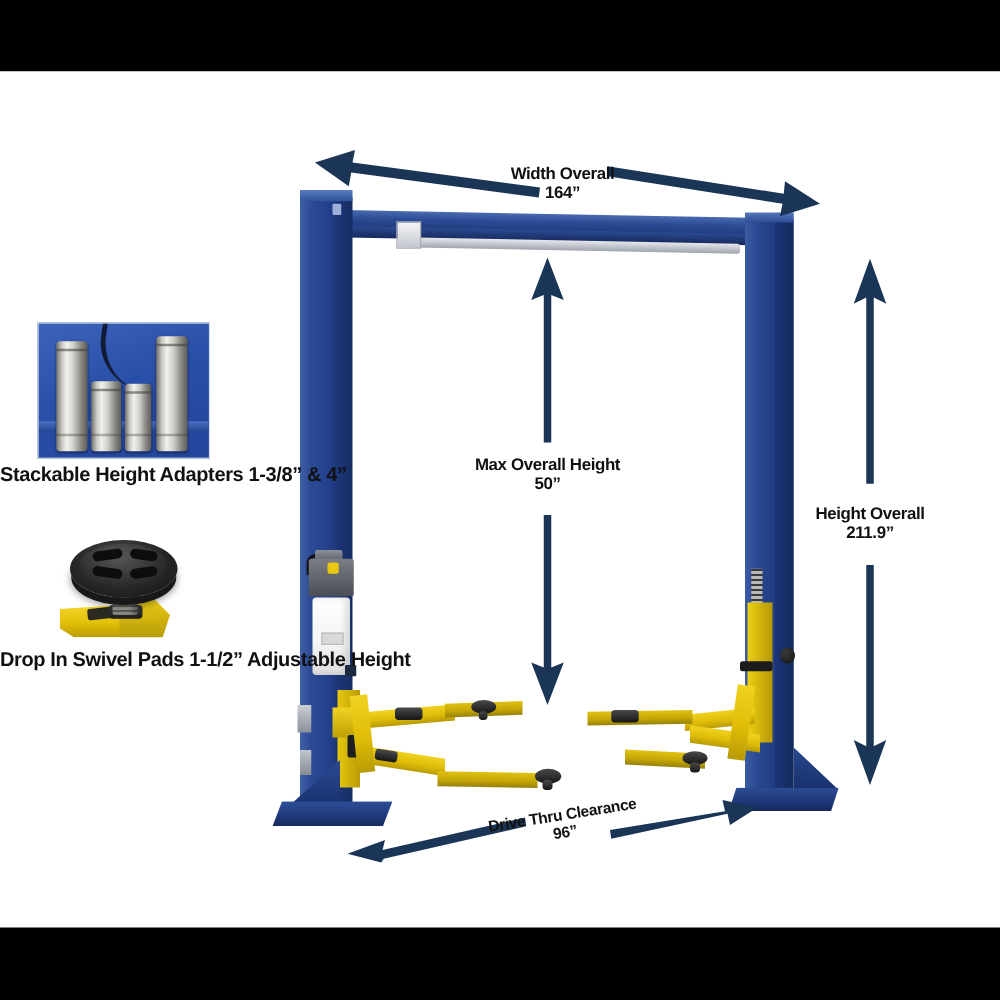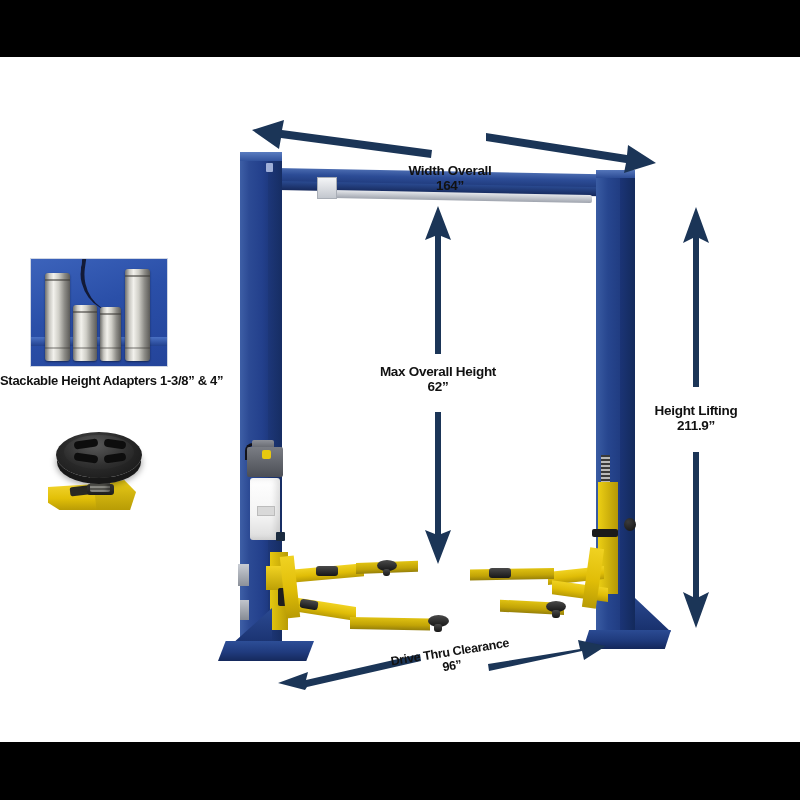--- a/index.html
+++ b/index.html
@@ -13,21 +13,21 @@
   .bar.top{top:0;height:57px;}
   .bar.bottom{bottom:0;height:58px;}
 
   
   .dimlabel{position:absolute;text-align:center;color:#111111;
             font-weight:bold;font-size:13.5px;line-height:15px;
             letter-spacing:-0.3px;white-space:nowrap;}
   .dimlabel .l2{display:block;}
 
   .photolabel{position:absolute;text-align:center;color:#111111;
-              font-weight:bold;font-size:13px;line-height:16px;
+              font-weight:bold;font-size:16px;line-height:16px;
               letter-spacing:-0.3px;white-space:nowrap;}
 
   
   .arrow{position:absolute;}
   .arrow svg{display:block;overflow:visible;}
 
   
   .photo-adapters{position:absolute;left:30px;top:258px;width:136px;height:107px;
       background:#2f57b0;border:1px solid #cfd6e4;overflow:hidden;
       box-shadow:0 0 0 1px #ffffff;}
@@ -275,32 +275,32 @@
       <polygon points="0,31 30,20 28,28 142,2 143,9 29,35 27,38" fill="#1b3557"></polygon>
     </svg>
   </div>
 
   <div class="arrow" style="left:488px;top:640px;width:118px;height:34px;">
     <svg width="118" height="34" viewBox="0 0 118 34">
       <polygon points="0,24 1,31 94,11 96,20 118,6 90,0 92,9" fill="#1b3557"></polygon>
     </svg>
   </div>
 
-  <div class="dimlabel" style="left:360px;top:131px;width:180px;margin-top:32px;">
+  <div class="dimlabel" style="left:360px;top:131px;width:180px;">
     <span>Width Overall</span>
     <span class="l2">164”</span>
   </div>
 
   <div class="dimlabel" style="left:348px;top:364px;width:180px;">
     <span>Max Overall Height</span>
-    <span class="l2">62”</span>
+    <span class="l2">50”</span>
   </div>
 
   <div class="dimlabel" style="left:606px;top:403px;width:180px;">
-    <span>Height Lifting</span>
+    <span>Height Overall</span>
     <span class="l2">211.9”</span>
   </div>
 
   <div class="dimlabel rot" style="left:356px;top:645px;width:190px;font-size:12.5px;line-height:14px;">
     <span>Drive Thru Clearance</span>
     <span class="l2">96”</span>
   </div>
 
   <div class="photo-adapters">
     <div class="pa-bg"></div>
@@ -324,17 +324,21 @@
     <div class="pad-nut"></div>
     <div class="pad-screw"></div>
     <div class="pad-disc"></div>
     <div class="pad-top"></div>
     <div class="pad-slot s1"></div>
     <div class="pad-slot s2"></div>
     <div class="pad-slot s3"></div>
     <div class="pad-slot s4"></div>
   </div>
 
+  <div class="photolabel" style="left:0px;top:521px;width:196px;">
+    <span>Drop In Swivel Pads</span>
+    <span class="l2">1-1/2” Adjustable Height</span>
+  </div>
 
   <div class="bar top"></div>
   <div class="bar bottom"></div>
 
 </div>
 
 </body></html>

